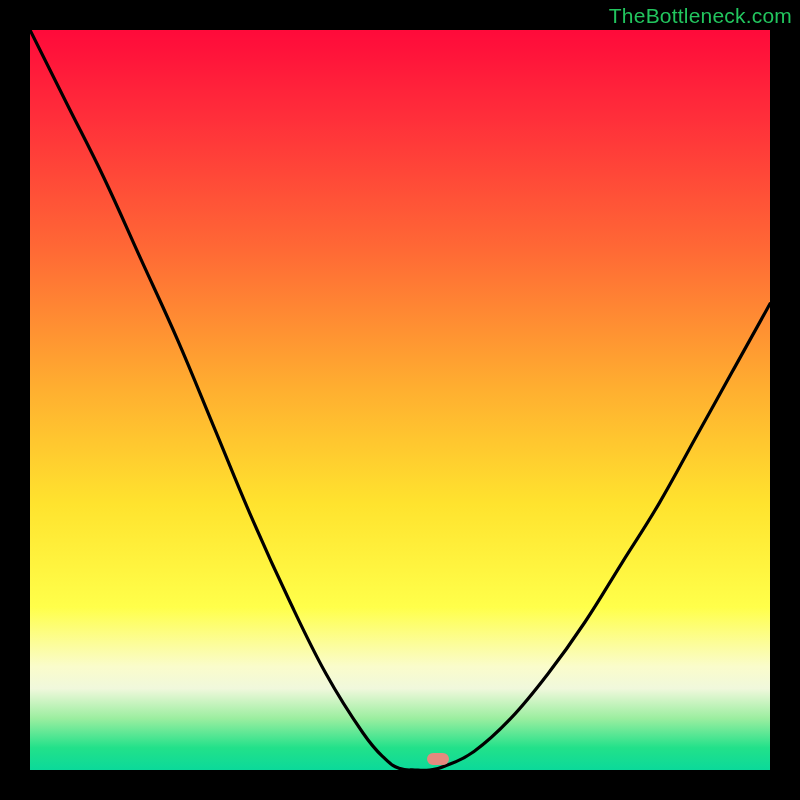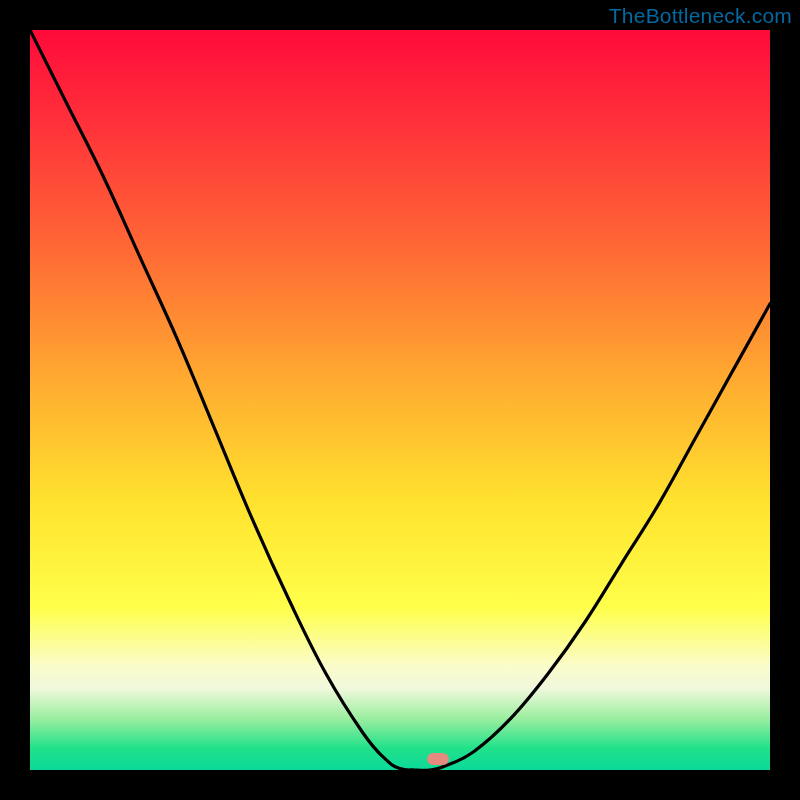--- a/index.html
+++ b/index.html
@@ -55,21 +55,21 @@
     height: 12px;
     border-radius: 6px;
     background: #e48a7e; 
     z-index: 3;
     transform: translate(-50%, -50%);
   }
   .watermark {
     position: absolute;
     top: 4px;
     right: 8px;
-    color: #0369a1;
+    color: #22c55e;
     font-size: 21px;
     font-weight: 500;
     letter-spacing: 0.2px;
     z-index: 5;
   }
 </style>
 </head>
 <body>
 
 <div class="frame">

